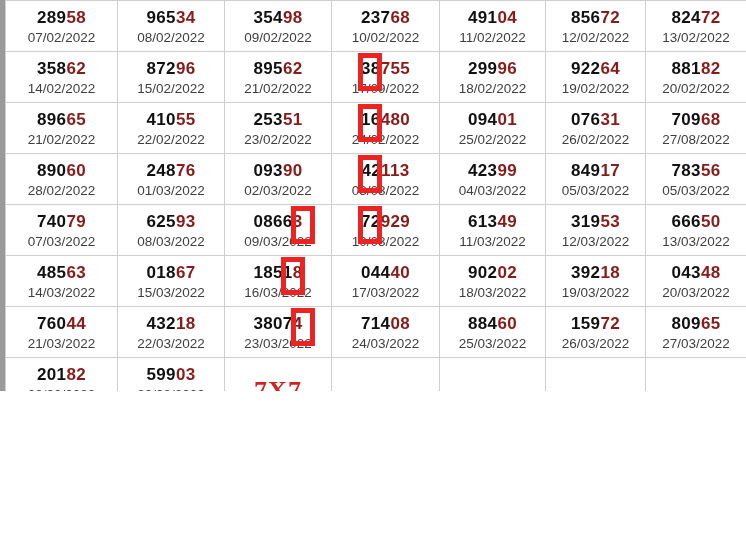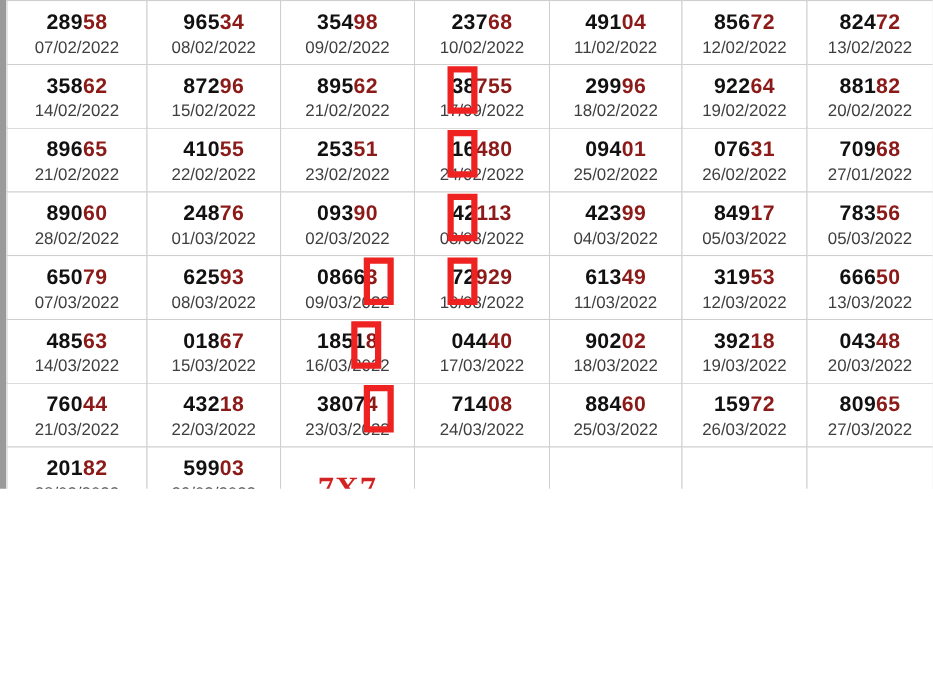--- a/index.html
+++ b/index.html
@@ -198,21 +198,21 @@
           <td class="cell">
             <span class="num"><span class="head">094</span><span class="tail">01</span></span>
             <span class="date">25/02/2022</span>
           </td>
           <td class="cell tint-green">
             <span class="num"><span class="head">076</span><span class="tail">31</span></span>
             <span class="date">26/02/2022</span>
           </td>
           <td class="cell tint-green">
             <span class="num"><span class="head">709</span><span class="tail">68</span></span>
-            <span class="date">27/01/2022</span>
+            <span class="date">27/08/2022</span>
           </td>
         </tr>
         <tr>
           <td class="cell">
             <span class="num"><span class="head">890</span><span class="tail">60</span></span>
             <span class="date">28/02/2022</span>
           </td>
           <td class="cell">
             <span class="num"><span class="head">248</span><span class="tail">76</span></span>
             <span class="date">01/03/2022</span>
@@ -234,21 +234,21 @@
             <span class="num"><span class="head">849</span><span class="tail">17</span></span>
             <span class="date">05/03/2022</span>
           </td>
           <td class="cell tint-green">
             <span class="num"><span class="head">783</span><span class="tail">56</span></span>
             <span class="date">05/03/2022</span>
           </td>
         </tr>
         <tr>
           <td class="cell">
-            <span class="num"><span class="head">650</span><span class="tail">79</span></span>
+            <span class="num"><span class="head">740</span><span class="tail">79</span></span>
             <span class="date">07/03/2022</span>
           </td>
           <td class="cell">
             <span class="num"><span class="head">625</span><span class="tail">93</span></span>
             <span class="date">08/03/2022</span>
           </td>
           <td class="cell tint-orange">
             <span class="num"><span class="head">0866</span><span class="tail">3</span></span>
             <span class="date">09/03/2022</span>
             <span class="marker" style="left: 66.3px;"></span>

